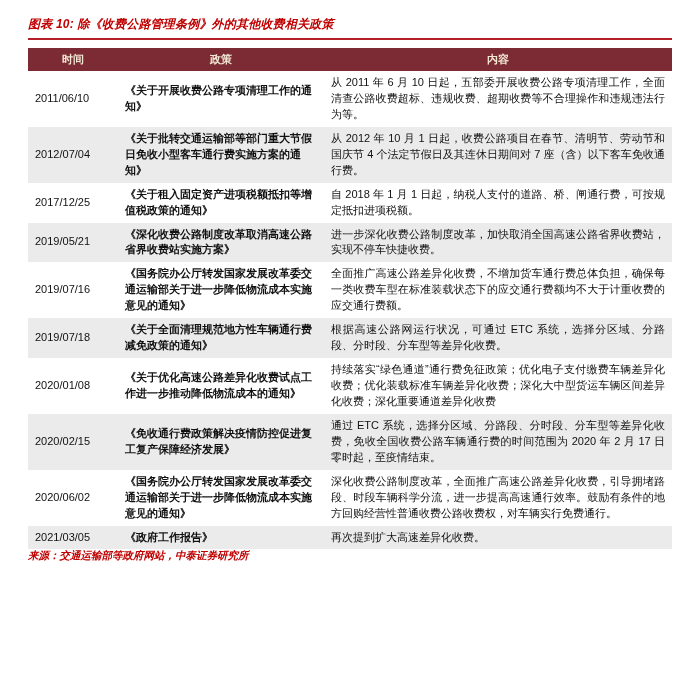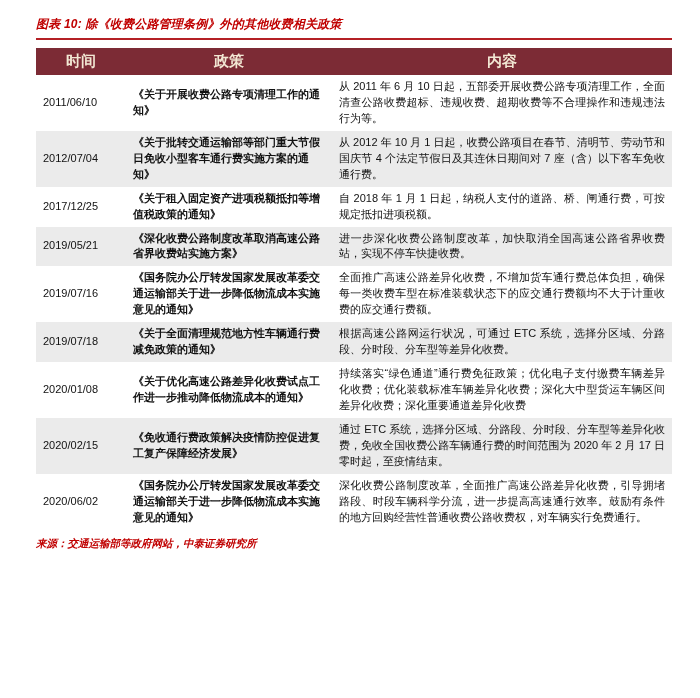--- a/index.html
+++ b/index.html
@@ -4,21 +4,21 @@
 <style>
   * { margin: 0; padding: 0; box-sizing: border-box; }
   html, body { background: #ffffff; }
   body {
     width: 700px; height: 698px;
     font-family: "Liberation Sans", "DejaVu Sans", sans-serif;
     color: #1a1a1a;
   }
   .page {
     width: 700px; height: 698px;
-    padding: 14px 28px 8px 36px;
+    padding: 14px 28px 8px 28px;
     overflow: hidden;
     background: #ffffff;
   }
   .caption-text {
     color: var(--accent-red, #c00000);
     font-size: 12px;
     font-weight: bold;
     font-style: italic;
     letter-spacing: 0.2px;
   }
@@ -28,21 +28,21 @@
   }
   table.policy-table {
     width: 100%;
     border-collapse: collapse;
     table-layout: fixed;
     margin-top: 8px;
   }
   th {
     background: var(--header-bg, #7c2b35);
     color: var(--header-text, #f2e7d3);
-    font-size: 15px;
+    font-size: 11px;
     font-weight: bold;
     text-align: center;
     padding: 4px 6px;
   }
   th.col-date { width: 90px; }
   th.col-policy { width: 206px; }
   td {
     font-size: 11px;
     line-height: 1.45;
     padding: 4px 7px;
@@ -56,21 +56,21 @@
     font-weight: bold;
     text-align: left;
     margin-top: 8px;
   }
   td.col-content {
     text-align: justify;
   }
   tbody tr:nth-child(even) { background: var(--row-alt-bg, #ebebeb); }
   tbody tr:nth-child(odd)  { background: #ffffff; }
   .source-note {
-    margin-top: 7px;
+    margin-top: 0;
     color: var(--accent-red, #c00000);
     font-size: 10.5px;
     font-weight: bold;
     font-style: italic;
   }
 </style>
 </head>
 <body>
 
 <div class="page">
@@ -126,17 +126,22 @@
         <tr>
           <td class="col-date">2020/02/15</td>
           <td class="col-policy">《免收通行费政策解决疫情防控促进复工复产保障经济发展》</td>
           <td class="col-content">通过 ETC 系统，选择分区域、分路段、分时段、分车型等差异化收费，免收全国收费公路车辆通行费的时间范围为 2020 年 2 月 17 日零时起，至疫情结束。</td>
         </tr>
         <tr>
           <td class="col-date">2020/06/02</td>
           <td class="col-policy">《国务院办公厅转发国家发展改革委交通运输部关于进一步降低物流成本实施意见的通知》</td>
           <td class="col-content">深化收费公路制度改革，全面推广高速公路差异化收费，引导拥堵路段、时段车辆科学分流，进一步提高高速通行效率。鼓励有条件的地方回购经营性普通收费公路收费权，对车辆实行免费通行。</td>
         </tr>
+        <tr>
+          <td class="col-date">2021/03/05</td>
+          <td class="col-policy">《政府工作报告》</td>
+          <td class="col-content">再次提到扩大高速差异化收费。</td>
+        </tr>
       </tbody>
   </table>
 
   <div class="source-note">来源：交通运输部等政府网站，中泰证券研究所</div>
 </div>
 
 </body></html>

